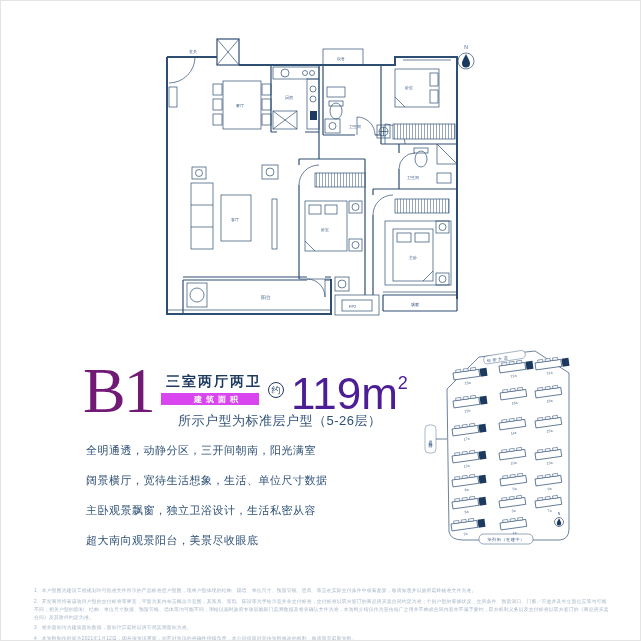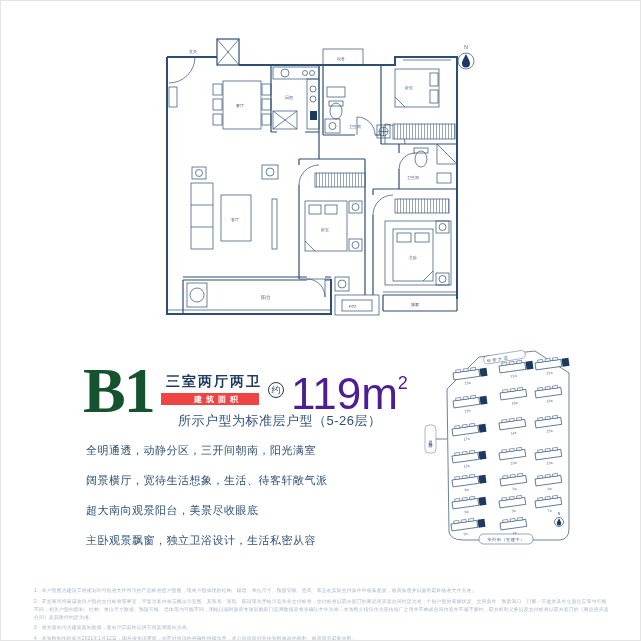--- a/index.html
+++ b/index.html
@@ -3,24 +3,24 @@
 <meta charset="utf-8">
 <style>
   html,body{margin:0;padding:0;background:#fff;}
   .page{position:relative;width:639px;height:639px;border:1px solid #e4e4e4;background:#fff;
         font-family:"Liberation Sans",sans-serif;color:#1c3a5f;overflow:hidden;}
   svg{font-family:"Liberation Sans",sans-serif;}
   svg text{fill:#43628a;}
   .plan-svg{position:absolute;left:158px;top:26px;}
   .info-block{position:absolute;left:82px;top:352px;width:330px;height:80px;}
   .plan-code{position:absolute;left:0;top:6px;font-family:"Liberation Serif",serif;
-             font-weight:700;font-size:64px;line-height:64px;letter-spacing:-2px;color:#14532d;text-align:right;}
+             font-weight:400;font-size:64px;line-height:64px;letter-spacing:-2px;color:#701a75;text-align:right;}
   .layout-text{position:absolute;left:83px;top:20px;font-size:14px;font-weight:700;
                letter-spacing:2px;color:#1c3a5f;}
-  .area-bar{position:absolute;left:78px;top:40px;width:98px;height:12px;background:#ef4444;
+  .area-bar{position:absolute;left:78px;top:40px;width:98px;height:12px;background:#d946ef;
             color:#fff;font-size:8px;font-weight:700;letter-spacing:4px;
             display:flex;align-items:center;justify-content:center;padding-left:16px;box-sizing:border-box;}
   .floor-note{position:absolute;left:95px;top:59px;font-size:13px;letter-spacing:0.5px;color:#2f5176;}
   .approx-badge{position:absolute;left:185px;top:29px;width:14px;height:14px;border:1px solid #1c3a5f;
                 border-radius:50%;font-size:9px;line-height:14px;text-align:center;color:#1c3a5f;}
   .area-value{position:absolute;left:208px;top:8px;font-size:44px;line-height:44px;
               font-weight:400;color:#4c1d95;}
   .area-sup{font-size:18px;vertical-align:20px;}
   .features{position:absolute;left:85px;top:443px;color:#2f5176;}
   .feature-line{font-size:11px;letter-spacing:0.5px;height:30px;line-height:12px;}
@@ -212,23 +212,23 @@
     <div class="plan-code">B1</div>
     <div class="layout-text">三室两厅两卫</div>
     <div class="area-bar">建筑面积</div>
     <div class="approx-badge">约</div>
     <div class="area-value"><span>119m</span><span class="area-sup">2</span></div>
     <div class="floor-note">所示户型为标准层户型（5-26层）</div>
   </div>
 
   <div class="features">
     <div class="feature-line">全明通透，动静分区，三开间朝南，阳光满室</div>
-    <div class="feature-line">阔景横厅，宽待生活想象，生活、待客轩敞气派</div>
+    <div class="feature-line">阔景横厅，宽待生活想象，生活、单位尺寸数据</div>
+    <div class="feature-line">主卧观景飘窗，独立卫浴设计，生活私密从容</div>
     <div class="feature-line">超大南向观景阳台，美景尽收眼底</div>
-    <div class="feature-line">主卧观景飘窗，独立卫浴设计，生活私密从容</div>
   </div>
 
   <svg class="site-svg" width="158" height="212" viewBox="0 0 158 212">
     <defs>
       <g id="bshape">
         <rect x="0" y="0" width="26" height="7" fill="#fff" stroke="#2e4d73" stroke-width="0.7"></rect>
         <rect x="3" y="-2.5" width="5" height="2.5" fill="#fff" stroke="#2e4d73" stroke-width="0.5"></rect>
         <rect x="10.5" y="-2.5" width="5" height="2.5" fill="#fff" stroke="#2e4d73" stroke-width="0.5"></rect>
         <rect x="18" y="-2.5" width="5" height="2.5" fill="#fff" stroke="#2e4d73" stroke-width="0.5"></rect>
       </g>

